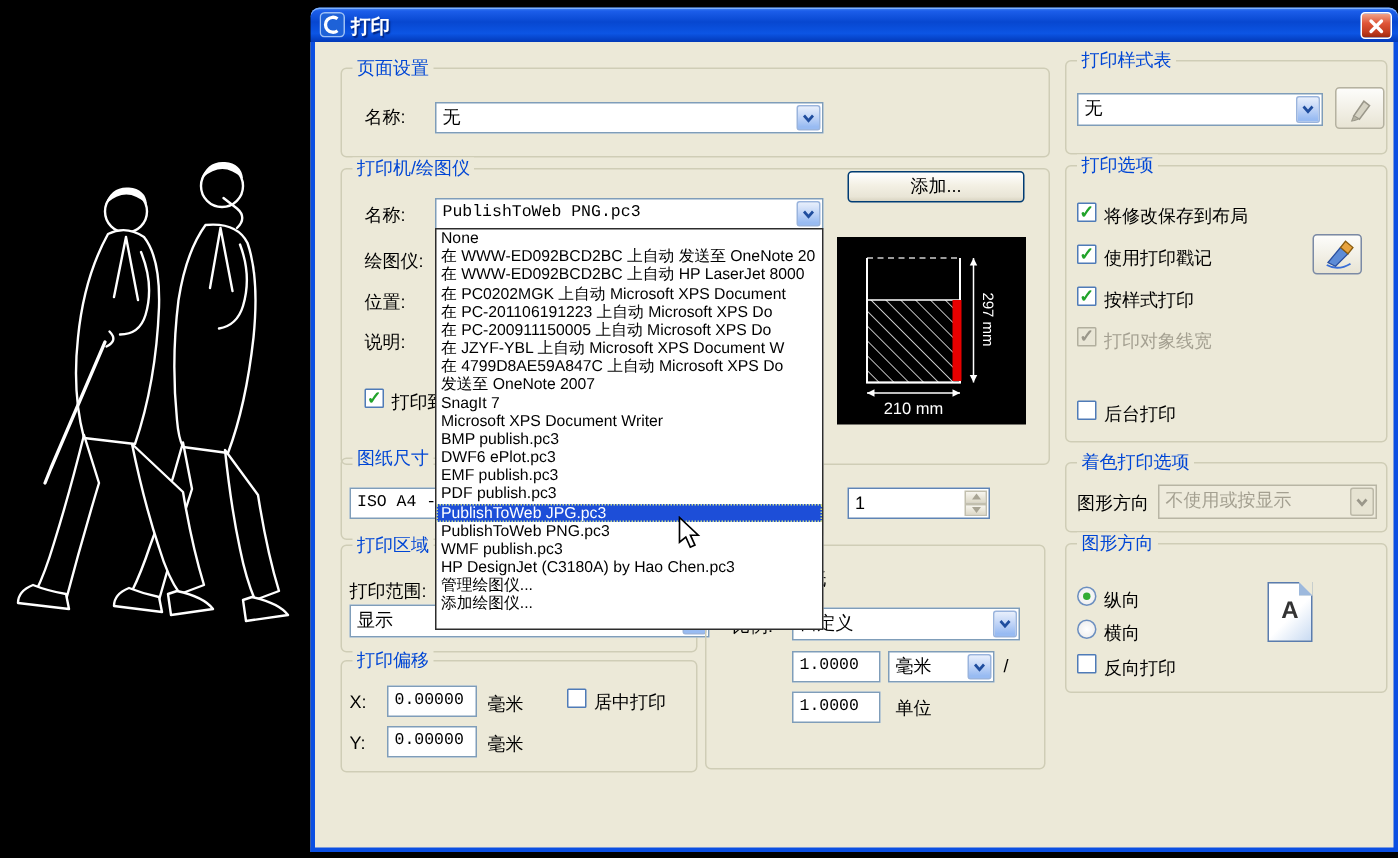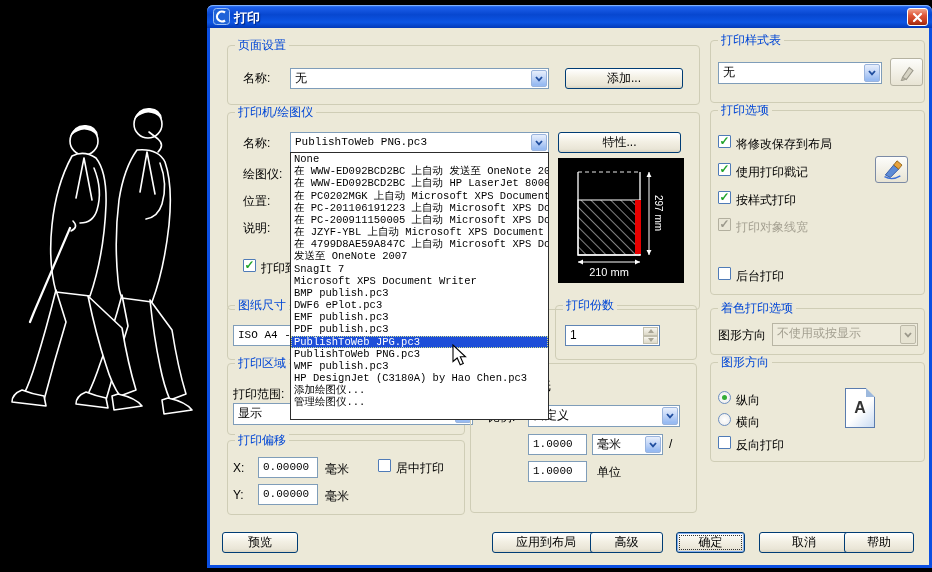--- a/index.html
+++ b/index.html
@@ -42,42 +42,42 @@
   .ca {
     position:absolute; right:1px; top:1px; bottom:1px; width:16px; border-radius:2px;
     background:linear-gradient(180deg,#e8effc,#c3d6f7 45%,#98bbf2 90%);
     border:1px solid #9ab4dd; display:flex; align-items:center; justify-content:center;
   }
   .combo.off { background:#eeebdc; color:#a4a091; border-color:#b8b5a4; }
   .combo.off .ca { background:#e6e3d2; border-color:#bcb9a8; }
   .btn {
     position:absolute; border:1px solid #003c74; border-radius:3px; font-size:12px;
     background:linear-gradient(180deg,#ffffff,#f3f0e4 45%,#e9e5d6 85%,#d9d4c2);
-    display:flex; align-items:center; justify-content:center; cursor:default; white-space:nowrap;
+    display:flex; align-items:center; justify-content:center; cursor:default; white-space:nowrap;margin-top:46px;
   }
   .btn.default { box-shadow:inset 0 0 0 1px #84aef0; }
   .btn.default::after { content:""; position:absolute; left:2px; right:2px; top:2px; bottom:2px; border:1px dotted #333; }
   .cb {
     position:absolute; width:13px; height:13px; background:#fff; border:1px solid #4f7bb7; border-radius:1px;
     display:flex; align-items:center; justify-content:center;
   }
   .cb.checked::after { content:"✓"; color:#21a32a; font-weight:bold; font-size:12px; margin-top:-2px; }
   .cb.off { background:#e9e6d6; border-color:#b2af9e; }
   .cb.off.checked::after { color:#9a978a; }
   .radio { position:absolute; width:13px; height:13px; border:1px solid #6c8fc0; border-radius:50%; background:radial-gradient(#ffffff,#e9e9e9); }
   .radio.sel::after { content:""; position:absolute; left:3px; top:3px; width:5px; height:5px; border-radius:50%; background:#33ad35; }
   .spins { position:absolute; right:1px; top:1px; bottom:1px; width:15px; display:flex; flex-direction:column; }
   .spins div { flex:1; background:linear-gradient(#f7f5ee,#ddd9c8); border:1px solid #c2bfae; display:flex; align-items:center; justify-content:center; }
   .tri-up { width:0; height:0; border-left:3px solid transparent; border-right:3px solid transparent; border-bottom:4px solid #a8a494; }
   .tri-dn { width:0; height:0; border-left:3px solid transparent; border-right:3px solid transparent; border-top:4px solid #a8a494; }
   
   .ddlist {
     position:absolute; left:83px; top:147px; width:259px; height:268px; background:#fff;
     border:1px solid #2c2c2c; z-index:50; overflow:hidden;
-    font-family:Liberation Mono, monospace; font-size:10.5px;
+    font-family:Liberation Sans, sans-serif; font-size:10.5px;
   }
   .it { height:12.18px; line-height:12.2px; padding-left:3px; white-space:nowrap; overflow:hidden; color:#000; }
   .it.sel { background:#1d4ed8; color:#fff; outline:1px dotted #cfe08e; outline-offset:-1px; }
   
   .preview { position:absolute; left:351px; top:153px; width:126px; height:125px; background:#000; }
   
   .papericon {
     position:absolute; left:638px; top:383px; width:30px; height:40px;
     background:linear-gradient(135deg,#ffffff 55%,#c9dbf2); border:1px solid #5a7cae;
     display:flex; align-items:center; justify-content:center; font-weight:bold; font-size:16px; color:#333;
@@ -202,23 +202,20 @@
     </div>
     <div class="combo mono" style="left:26px;top:320px;width:294px;height:21px">
       <span>ISO A4 - 2</span>
       <span class="ca">
           <svg width="8" height="6" viewBox="0 0 8 6">
             <path d="M1 1 L4 4.4 L7 1" stroke="#1f4d9e" stroke-width="1.8" fill="none"></path>
           </svg>
         </span>
     </div>
 
-    <div class="grp" style="left:348px;top:300px;width:142px;height:55px">
-      <span class="gt">打印份数</span>
-    </div>
     <div class="field" style="left:358px;top:320px;width:95px;height:21px;border-color:#5f84b4">
       <span>1</span>
       <span class="spins">
         <div>
             <span class="tri-up"></span>
           </div>
         <div>
             <span class="tri-dn"></span>
           </div>
       </span>
@@ -382,21 +379,21 @@
       <div class="it">SnagIt 7</div>
       <div class="it">Microsoft XPS Document Writer</div>
       <div class="it">BMP publish.pc3</div>
       <div class="it">DWF6 ePlot.pc3</div>
       <div class="it">EMF publish.pc3</div>
       <div class="it">PDF publish.pc3</div>
       <div class="it sel">PublishToWeb JPG.pc3</div>
       <div class="it">PublishToWeb PNG.pc3</div>
       <div class="it">WMF publish.pc3</div>
       <div class="it">HP DesignJet (C3180A) by Hao Chen.pc3</div>
+      <div class="it">管理绘图仪...</div>
       <div class="it">添加绘图仪...</div>
-      <div class="it">管理绘图仪...</div>
     </div>
 
     <svg class="cursor" width="15" height="22" viewBox="0 0 15 22">
       <path d="M1 1 L1 17.5 L5.2 14 L8.2 20.8 L11.3 19.4 L8.3 12.8 L13.5 12.8 Z" fill="#fff" stroke="#000" stroke-width="1.1"></path>
     </svg>
   </div>
 </div>
 
 </body></html>

